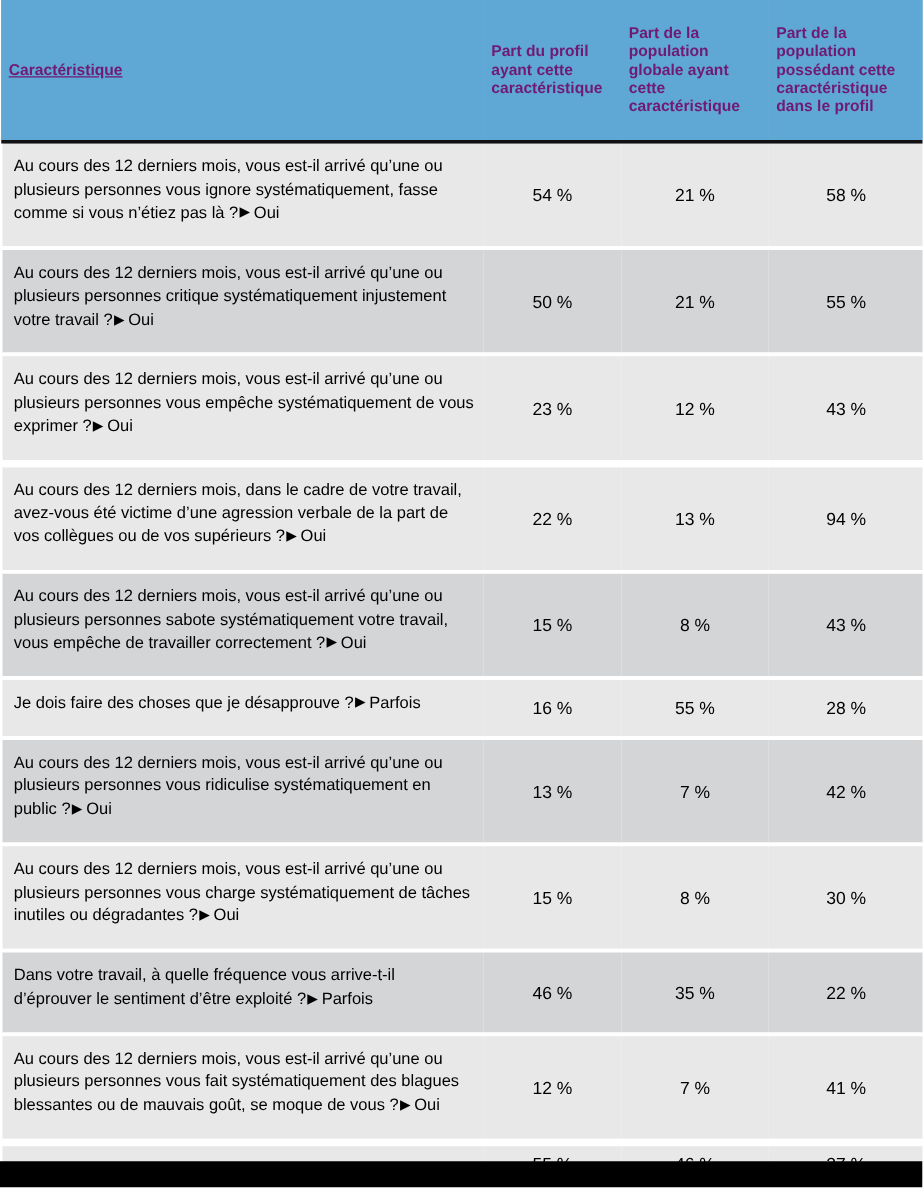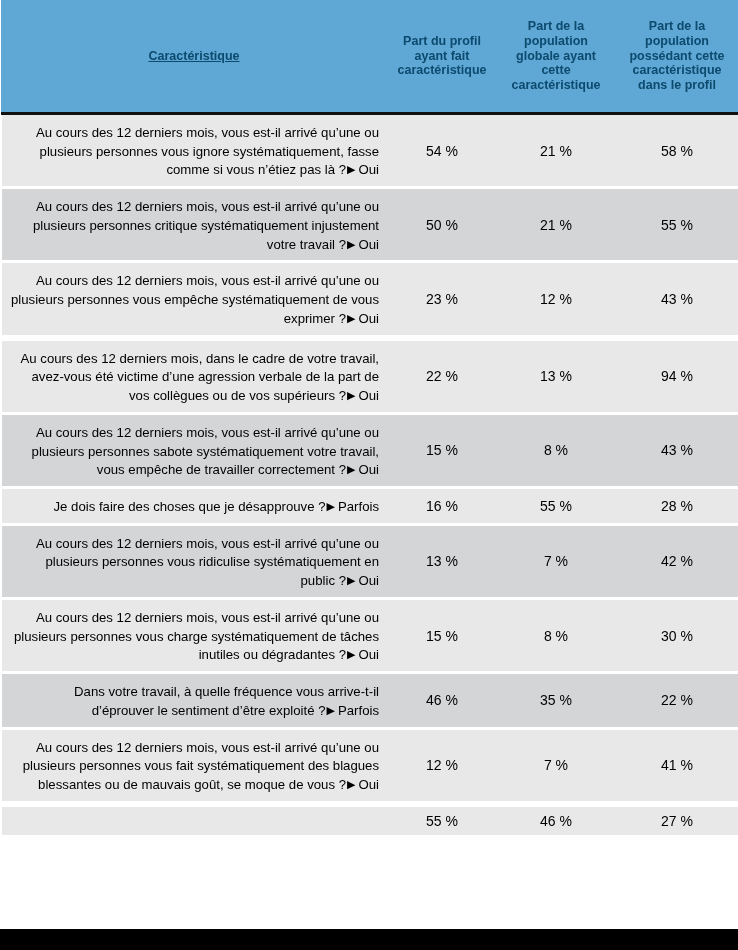--- a/index.html
+++ b/index.html
@@ -29,26 +29,26 @@
     border-collapse: collapse;
     table-layout: fixed;
   }
 
   
   thead tr.header-row {
     background: #5fa7d4;
   }
   thead th {
     background: #5fa7d4;
-    color: #0c4a6e;
+    color: #701a75;
     font-weight: bold;
     font-size: 12.5px;
     line-height: 1.18;
     vertical-align: middle;
-    text-align: center;
+    text-align: left;
     padding: 0;
     border: none;
     height: 112px;
     box-sizing: border-box;
   }
   thead th .hdr-txt {
     display: block;
     padding: 0 6px;
   }
   th.col-charac  { width: 386px; text-decoration: underline; }
@@ -79,22 +79,22 @@
   tbody td {
     padding: 0;
     border: none;
     vertical-align: middle;
     color: #000000;
   }
 
   td.cell-charac {
     font-size: 13.2px;
     line-height: 1.42;
-    text-align: right;
-    padding: 9px 8px 6px 9px;
+    text-align: left;
+    padding: 9px 8px 17px 9px;
     border-left: 2px solid #ffffff;
     box-sizing: border-box;
   }
   td.cell-num {
     font-size: 14px;
     text-align: center;
     padding: 6px 2px;
     white-space: nowrap;
   }
 
@@ -130,21 +130,21 @@
       <col style="width:118px">
       <col style="width:124px">
     </colgroup>
 
     <thead>
       <tr class="header-row">
         <th class="col-charac">
           <span class="hdr-txt">Caractéristique</span>
         </th>
         <th class="col-profil">
-          <span class="hdr-txt">Part du profil ayant fait caractéristique</span>
+          <span class="hdr-txt">Part du profil ayant cette caractéristique</span>
         </th>
         <th class="col-globale">
           <span class="hdr-txt">Part de la population globale ayant cette caractéristique</span>
         </th>
         <th class="col-dans">
           <span class="hdr-txt">Part de la population possédant cette caractéristique dans le profil</span>
         </th>
       </tr>
       <tr class="header-rule">
         <th colspan="4"></th>

